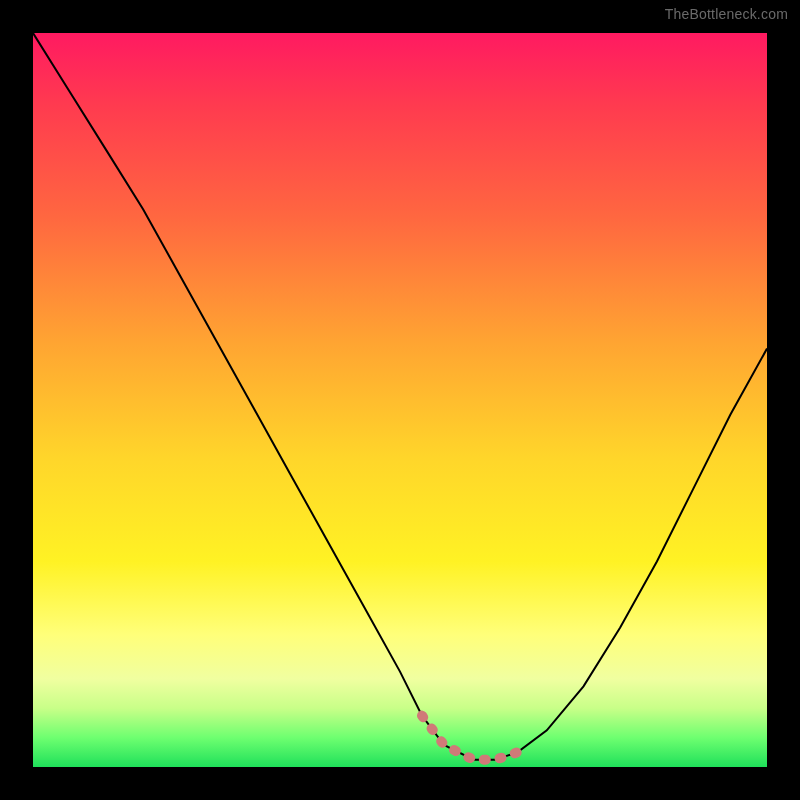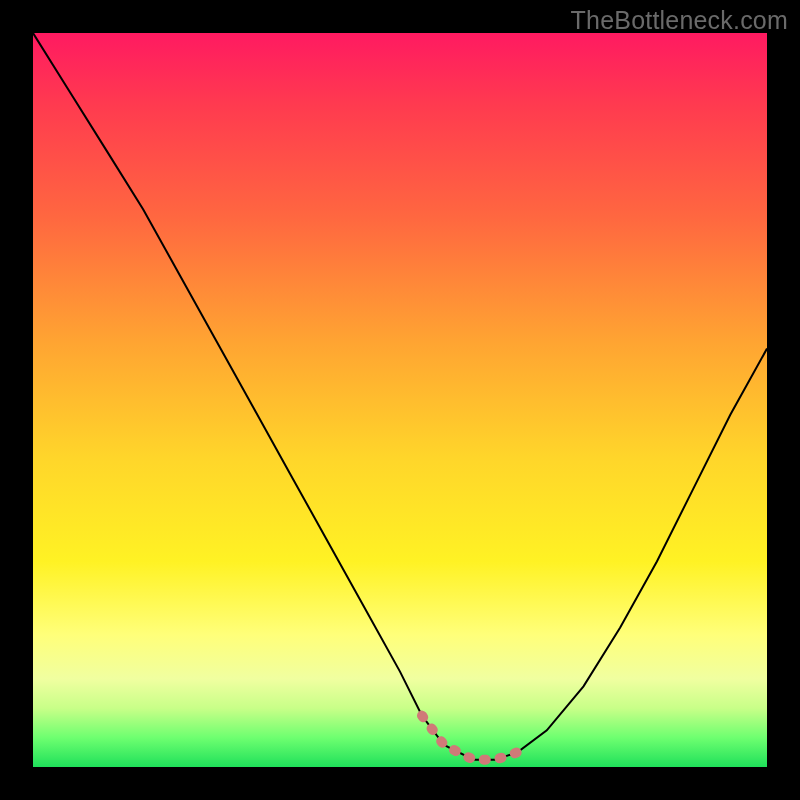--- a/index.html
+++ b/index.html
@@ -44,21 +44,21 @@
     left: 33px;
     top: 33px;
     width: 734px;
     height: 734px;
   }
   .watermark {
     position: absolute;
     top: 6px;
     right: 12px;
     color: #6a6a6a;
-    font-size: 25px;
+    font-size: 14px;
     letter-spacing: 0.2px;
     user-select: none;
   }
 </style>
 </head>
 <body>
 
 <div class="frame">
 
   <div class="plot-area"></div>

